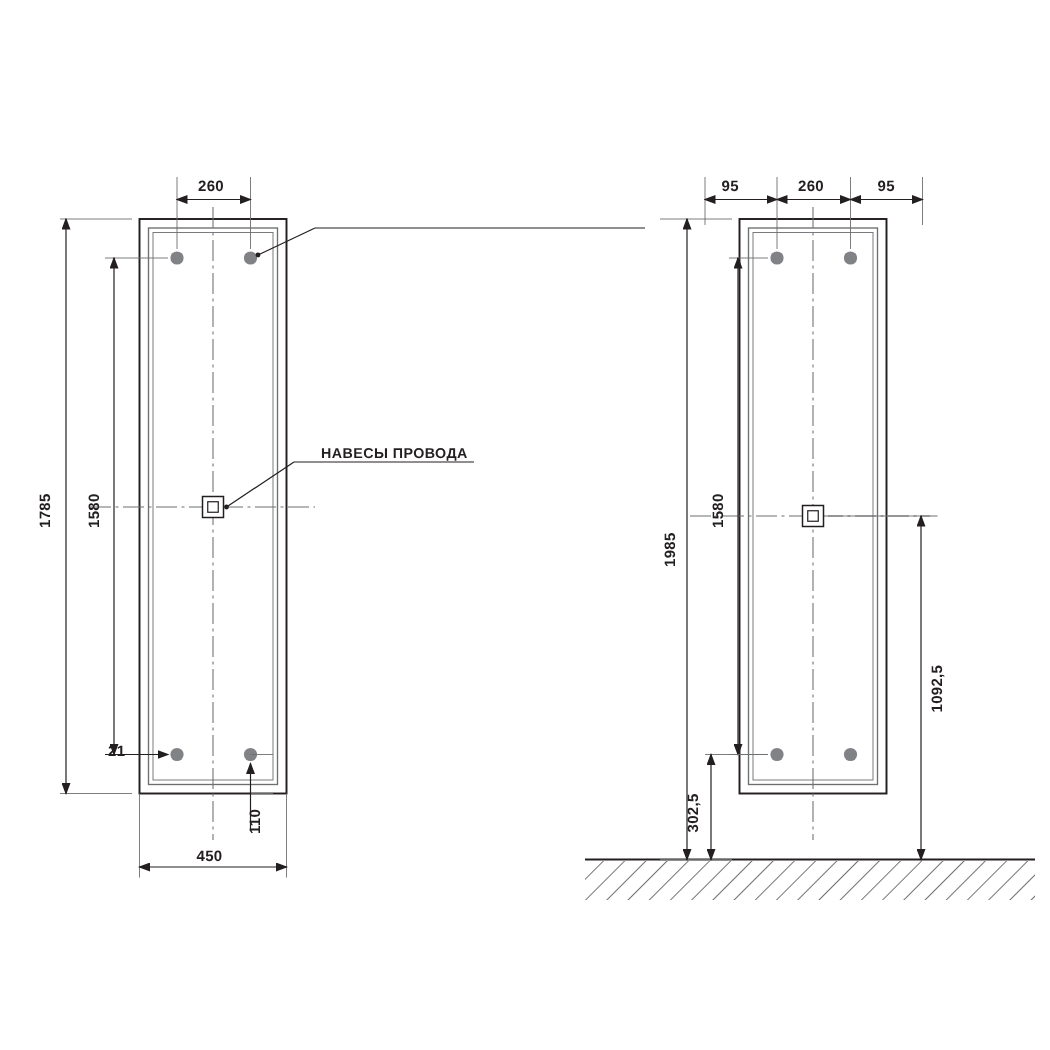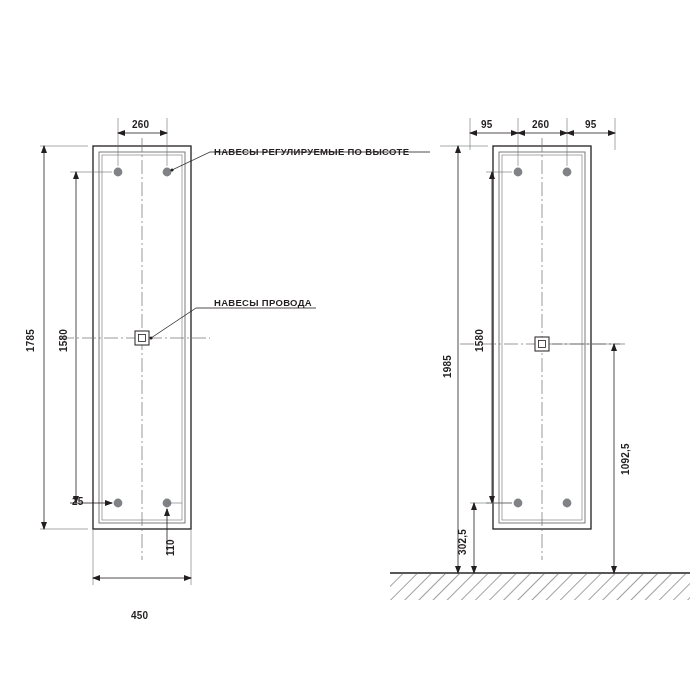--- a/index.html
+++ b/index.html
@@ -152,27 +152,26 @@
       <line x1="492" y1="172" x2="492" y2="503" stroke="#231f20" stroke-width="0.8" marker-start="url(#arrTail)" marker-end="url(#arrHead)"></line>
 
       <line x1="552" y1="344" x2="620" y2="344" stroke="#6d6e71" stroke-width="0.6"></line>
       <line x1="614" y1="344" x2="614" y2="573" stroke="#231f20" stroke-width="0.8" marker-start="url(#arrTail)" marker-end="url(#arrHead)"></line>
 
       <line x1="470" y1="503" x2="512" y2="503" stroke="#6d6e71" stroke-width="0.6"></line>
       <line x1="474" y1="503" x2="474" y2="573" stroke="#231f20" stroke-width="0.8" marker-start="url(#arrTail)" marker-end="url(#arrHead)"></line>
     </g>
   </svg>
 
-  <div class="note" style="left:214px; top:146px;">НАВЕСЫ РЕГУЛИРУЕМЫЕ ПО ВЫСОТЕ</div>
   <div class="note" style="left:214px; top:297px;">НАВЕСЫ ПРОВОДА</div>
 
   <div class="lbl" style="left:132px; top:119px;">260</div>
-  <div class="lbl" style="left:131px; top:566px;margin-top:44px;">450</div>
+  <div class="lbl" style="left:131px; top:566px;">450</div>
   <div class="lbl vert" style="left:165px; top:556px;">110</div>
-  <div class="lbl" style="left:72px; top:496px;">25</div>
+  <div class="lbl" style="left:72px; top:496px;">21</div>
   <div class="lbl vert" style="left:25px; top:352px;">1785</div>
   <div class="lbl vert" style="left:58px; top:352px;">1580</div>
 
   <div class="lbl" style="left:481px; top:119px;">95</div>
   <div class="lbl" style="left:532px; top:119px;">260</div>
   <div class="lbl" style="left:585px; top:119px;">95</div>
   <div class="lbl vert" style="left:442px; top:378px;">1985</div>
   <div class="lbl vert" style="left:474px; top:352px;">1580</div>
   <div class="lbl vert" style="left:620px; top:475px;">1092,5</div>
   <div class="lbl vert" style="left:457px; top:555px;">302,5</div>

